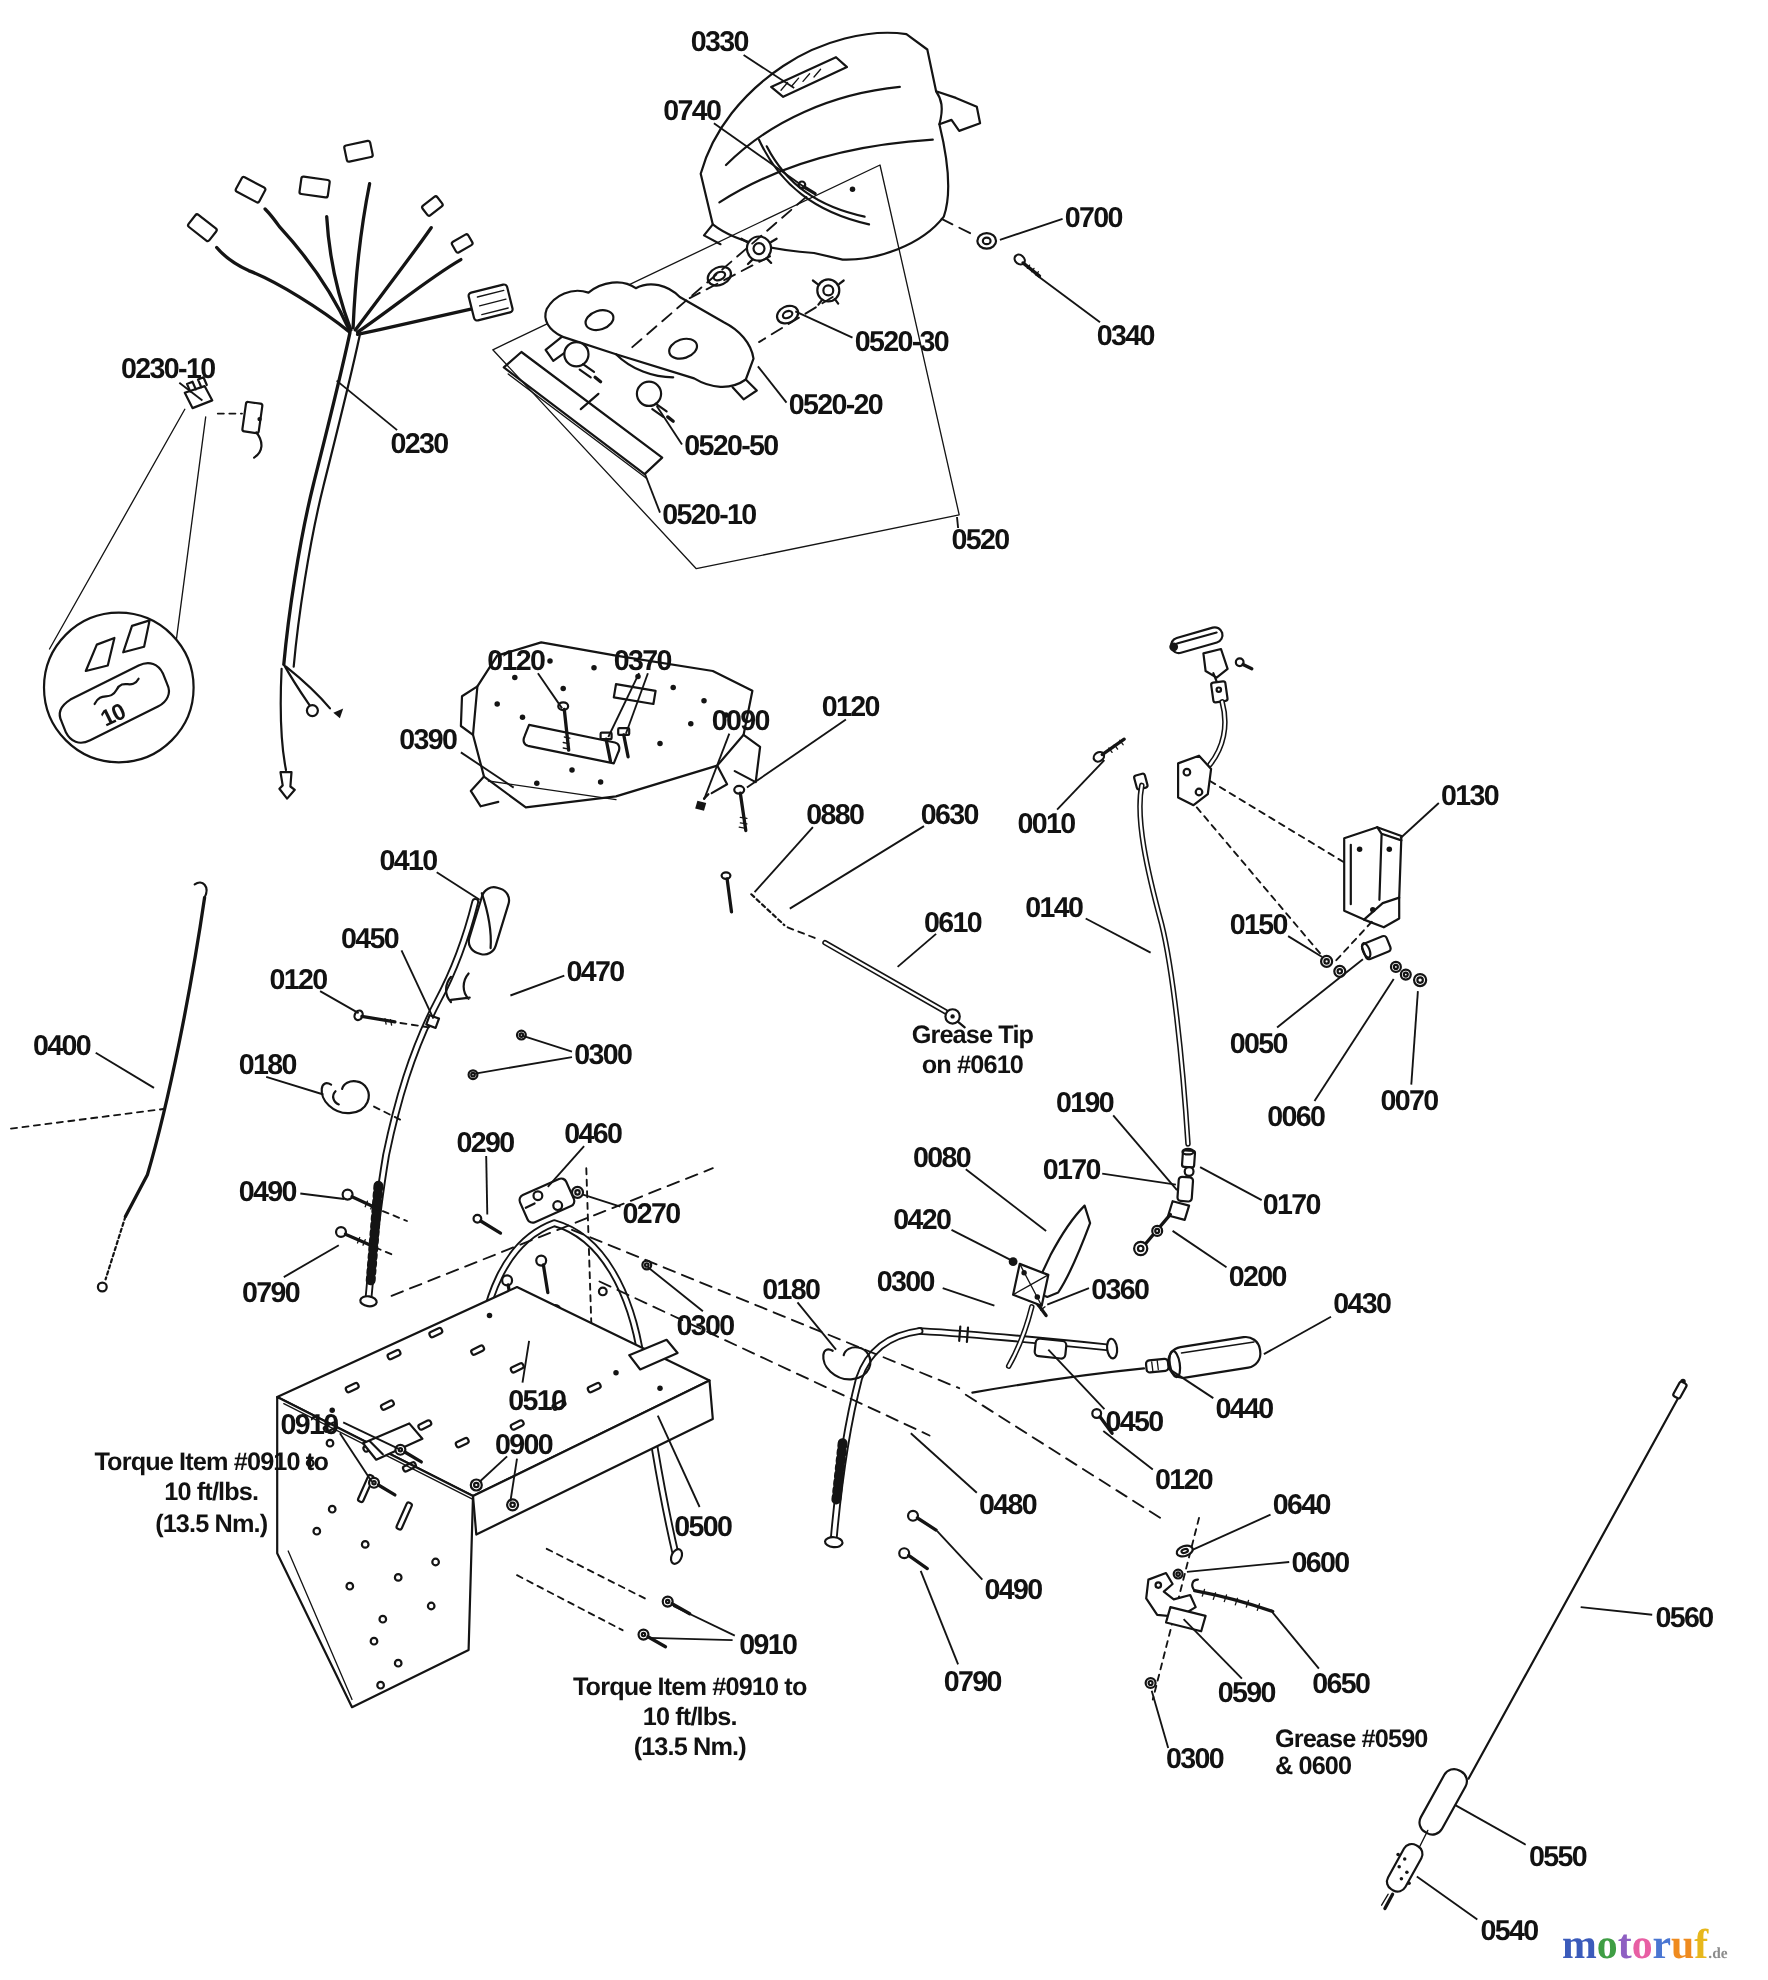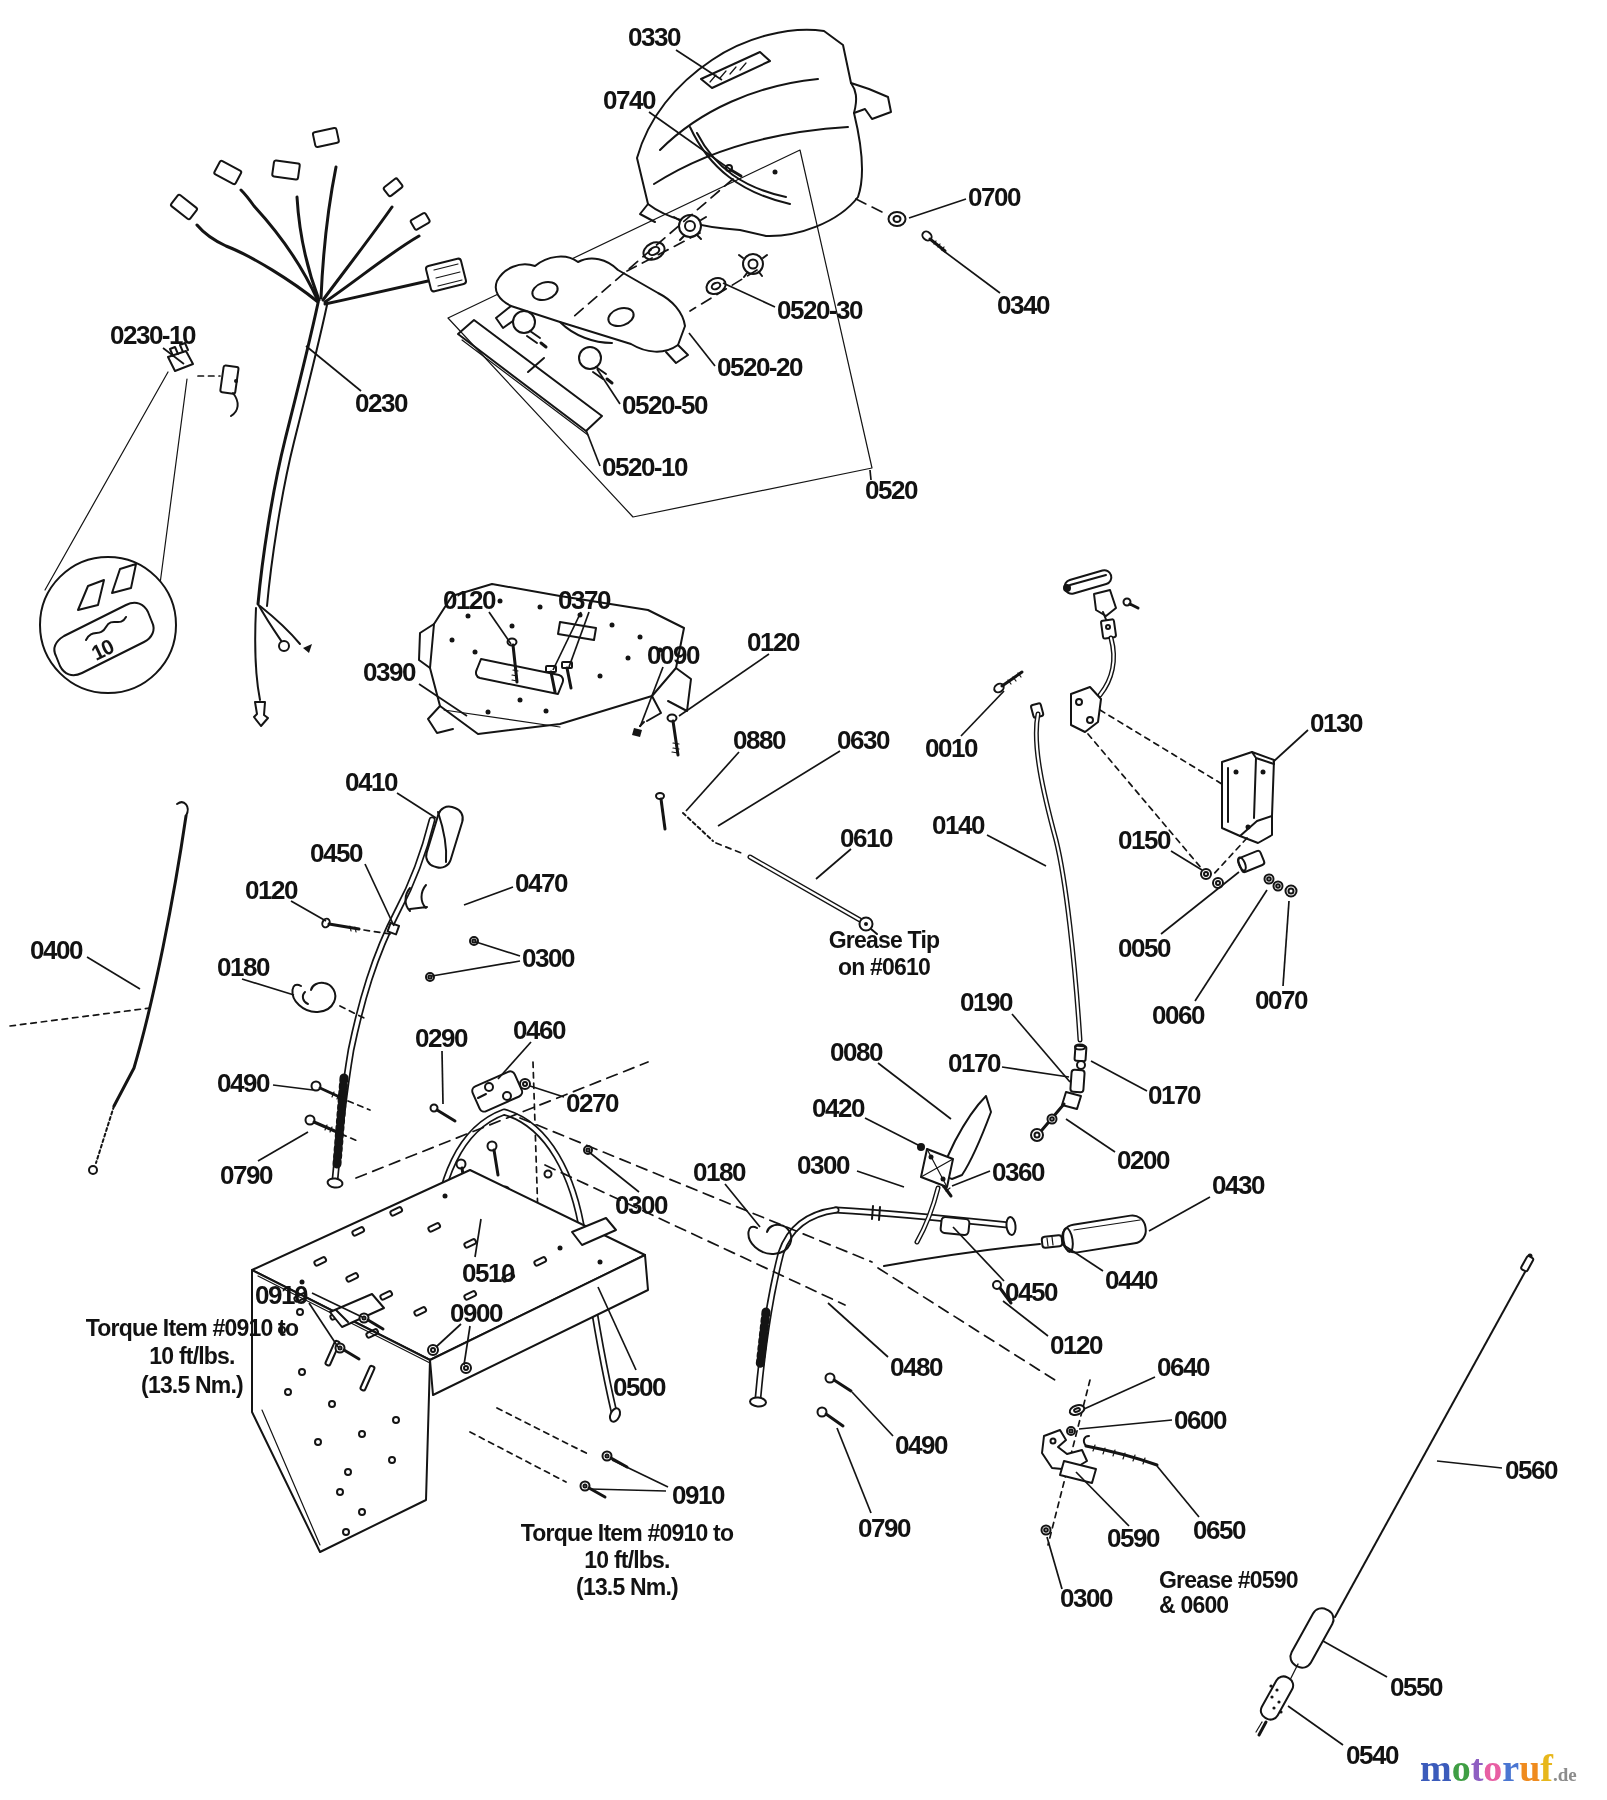--- a/index.html
+++ b/index.html
@@ -22,21 +22,21 @@
   #art .griphatch{stroke:#141414;stroke-width:9;stroke-dasharray:2.5 4.5;}
   .callout{font-family:"Liberation Sans",sans-serif;font-weight:bold;font-size:26px;
     letter-spacing:-1.5px;fill:#121212;}
   .leader{stroke:#141414;stroke-width:1.7;}
   .note{font-family:"Liberation Sans",sans-serif;font-weight:bold;font-size:23px;
     letter-spacing:-0.8px;fill:#121212;}
   .fusetext{font-family:"Liberation Sans",sans-serif;font-weight:bold;font-size:21px;
     letter-spacing:-1px;fill:#141414;}
   .watermark{position:absolute;left:1420px;top:1748px;font-family:"Liberation Serif",serif;
     font-weight:bold;font-size:38px;line-height:40px;white-space:nowrap;}
-  .watermark .suffix{font-size:19px;font-weight:bold;}
+  .watermark .suffix{font-size:14px;font-weight:bold;}
 </style>
 </head>
 <body>
 
 <div class="stage">
 <svg id="diagram" width="1607" height="1800" viewBox="0 0 1607 1800">
   <defs>
     <pattern id="hatch" width="6" height="6" patternUnits="userSpaceOnUse" patternTransform="rotate(-52)">
       <line x1="0" y1="0" x2="0" y2="6" stroke="#141414" stroke-width="1.6"></line>
     </pattern>

